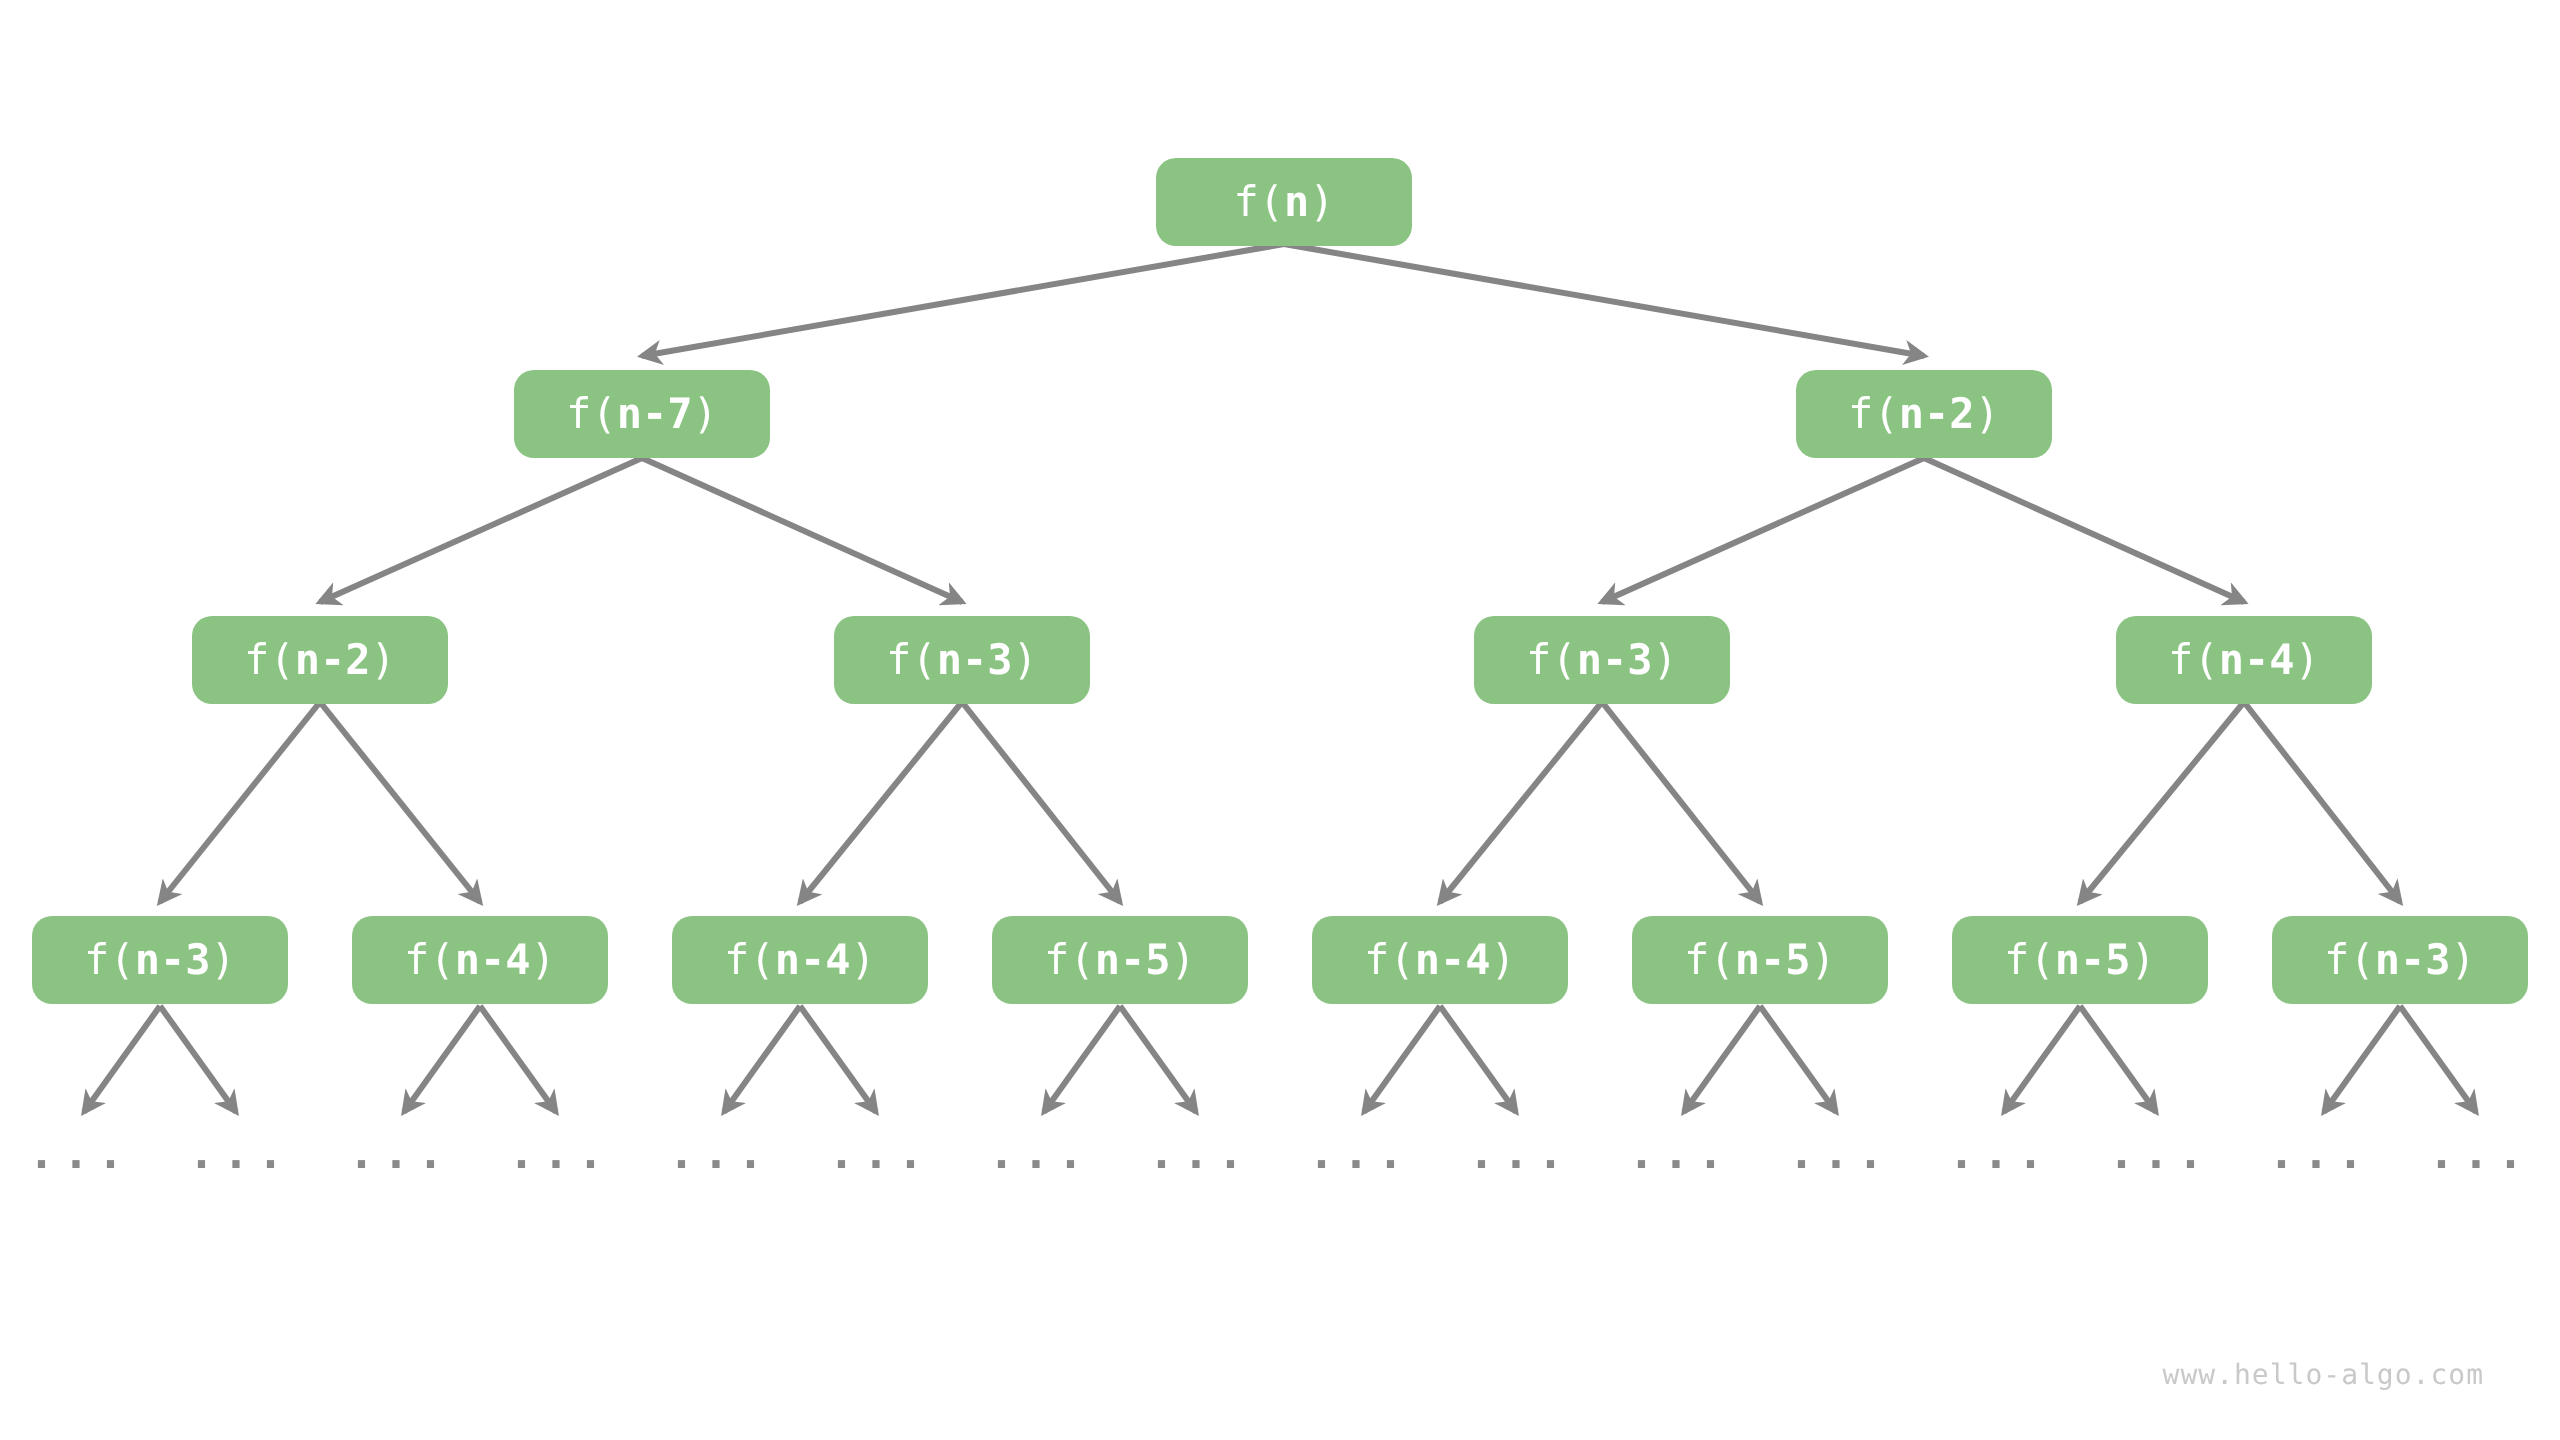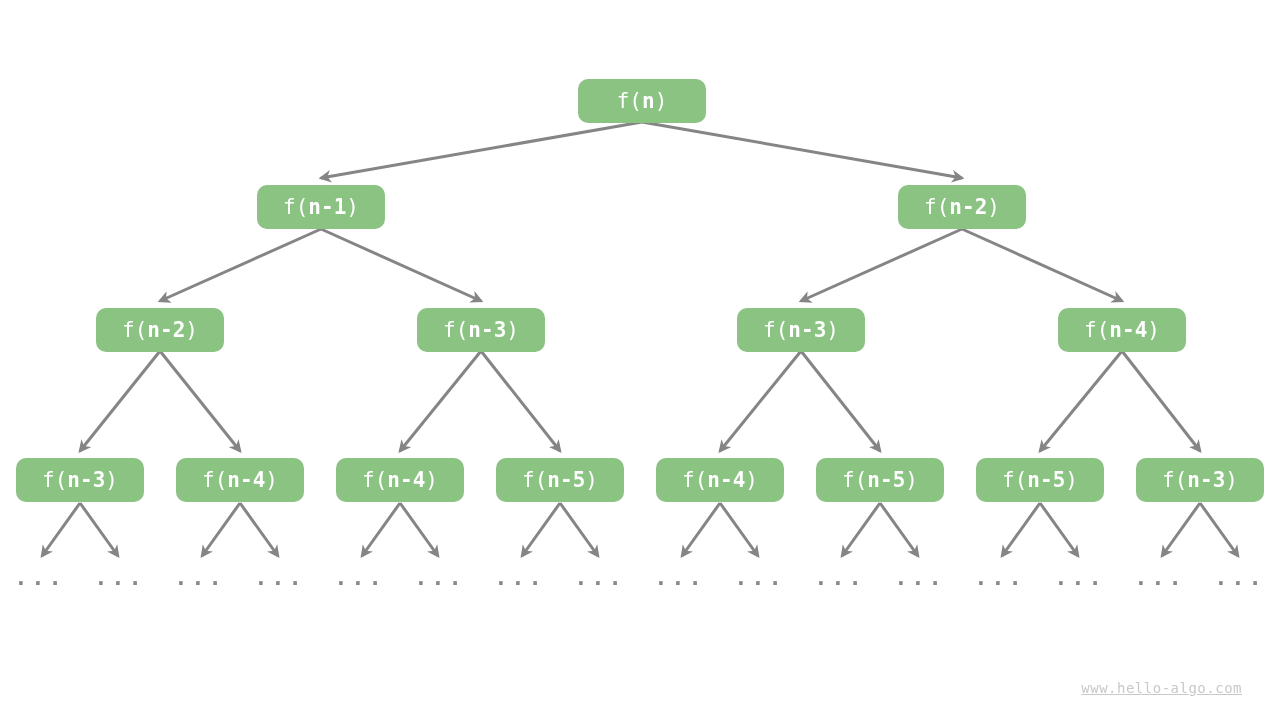--- a/index.html
+++ b/index.html
@@ -42,21 +42,20 @@
     letter-spacing: 4px;
     line-height: 1;
   }
   .watermark {
     position: absolute;
     right: 38px;
     bottom: 24px;
     color: #c9c9c9;
     font-size: 14px;
     letter-spacing: 0.5px;
-    text-decoration: underline;
   }
 </style>
 </head>
 <body>
 
 <div class="canvas">
 
   <svg class="edges" viewBox="0 0 1280 720" xmlns="http://www.w3.org/2000/svg">
     <defs>
       <marker id="arrow" viewBox="0 0 10 10" refX="8" refY="5" markerWidth="4.2" markerHeight="4.2" orient="auto-start-reverse">
@@ -96,21 +95,21 @@
       <line x1="880" y1="503" x2="918" y2="556" marker-end="url(#arrow)"></line>
       <line x1="1040" y1="503" x2="1002" y2="556" marker-end="url(#arrow)"></line>
       <line x1="1040" y1="503" x2="1078" y2="556" marker-end="url(#arrow)"></line>
       <line x1="1200" y1="503" x2="1162" y2="556" marker-end="url(#arrow)"></line>
       <line x1="1200" y1="503" x2="1238" y2="556" marker-end="url(#arrow)"></line>
     </g>
   </svg>
 
   <div class="node" style="left:578px;top:79px"><span>f(</span><span class="arg">n</span><span>)</span></div>
 
-  <div class="node" style="left:257px;top:185px"><span>f(</span><span class="arg">n-1</span><span>)</span></div>
+  <div class="node" style="left:257px;top:185px"><span>f(</span><span class="arg">n-7</span><span>)</span></div>
   <div class="node" style="left:898px;top:185px"><span>f(</span><span class="arg">n-2</span><span>)</span></div>
 
   <div class="node" style="left:96px;top:308px"><span>f(</span><span class="arg">n-2</span><span>)</span></div>
   <div class="node" style="left:417px;top:308px"><span>f(</span><span class="arg">n-3</span><span>)</span></div>
   <div class="node" style="left:737px;top:308px"><span>f(</span><span class="arg">n-3</span><span>)</span></div>
   <div class="node" style="left:1058px;top:308px"><span>f(</span><span class="arg">n-4</span><span>)</span></div>
 
   <div class="node" style="left:16px;top:458px"><span>f(</span><span class="arg">n-3</span><span>)</span></div>
   <div class="node" style="left:176px;top:458px"><span>f(</span><span class="arg">n-4</span><span>)</span></div>
   <div class="node" style="left:336px;top:458px"><span>f(</span><span class="arg">n-4</span><span>)</span></div>

